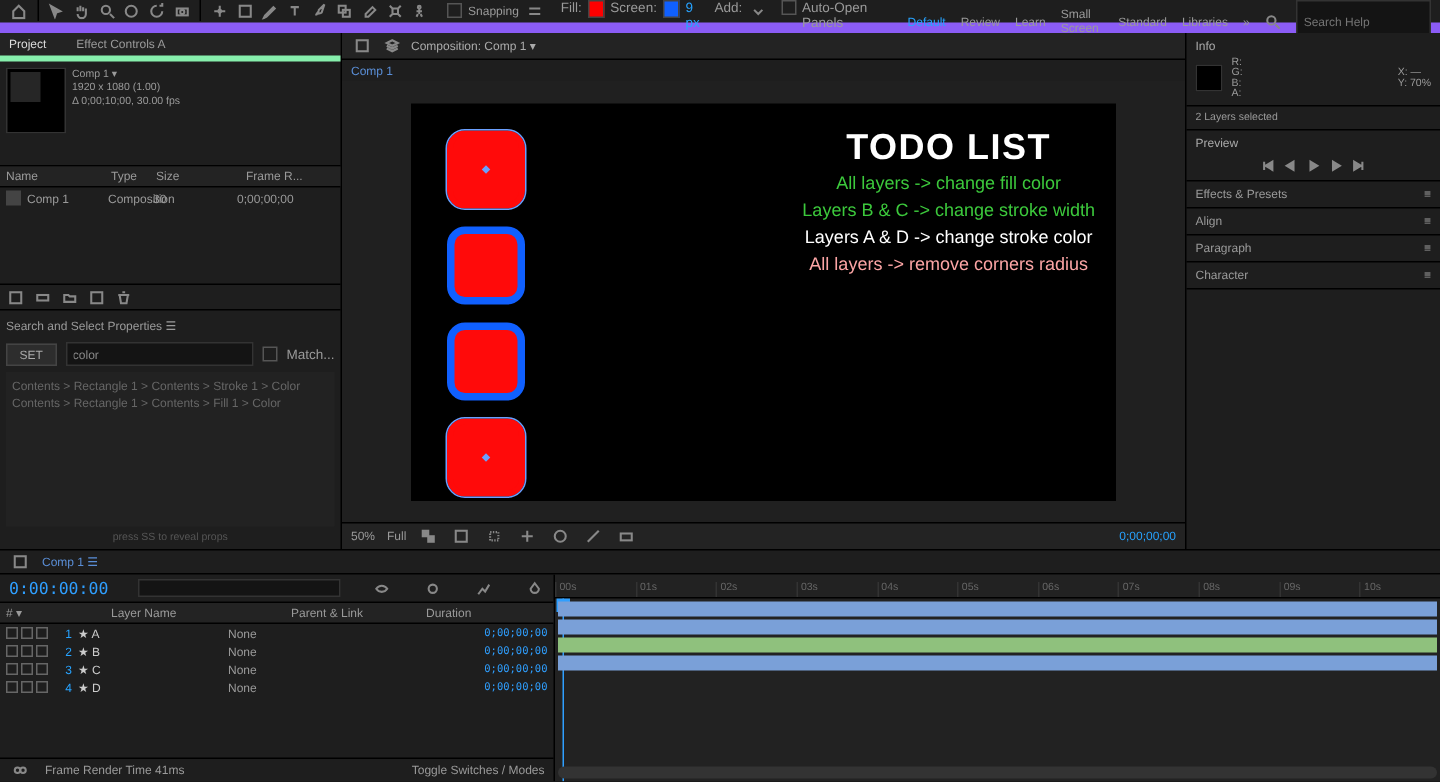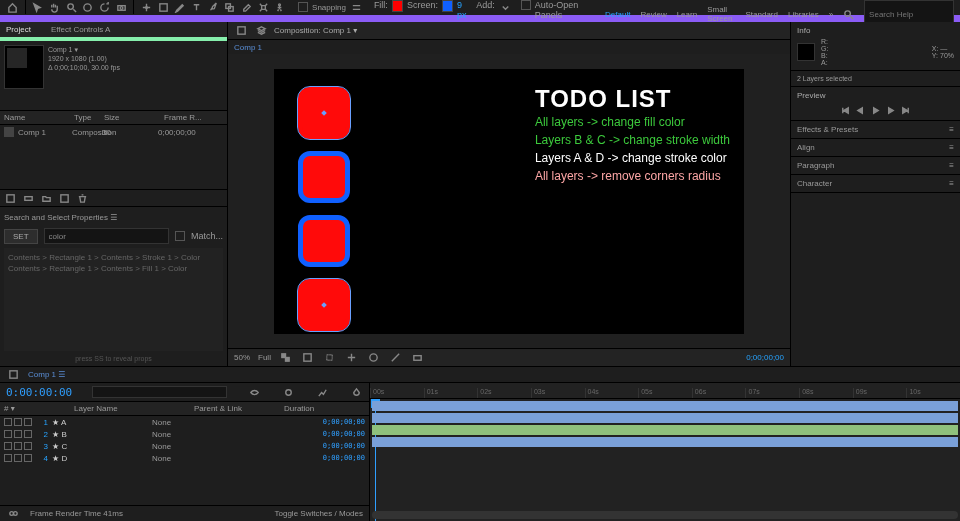--- a/index.html
+++ b/index.html
@@ -46,21 +46,21 @@
 .hint{font-size:7px;text-align:center;color:#555}
 .center-col{flex:1;background:#1e1e1e;display:flex;flex-direction:column}
 .comp-tabs{height:18px;background:#232323;display:flex;align-items:center;padding:0 6px;font-size:8px;gap:6px;border-bottom:1px solid #000}
 .comp-tabs .crumb{color:#aaa}
 .comp-sub{height:14px;font-size:8px;color:#5a8ed6;padding:0 6px;display:flex;align-items:center}
 .viewport-wrap{flex:1;display:flex;align-items:center;justify-content:center;background:#202020;padding:14px}
 .viewport{width:470px;height:265px;background:#000;position:relative}
 .shape{position:absolute;width:52px;height:52px;border-radius:12px}
 .shape.sel{outline:1px solid #6aa0ff}
 .handle{position:absolute;width:4px;height:4px;background:#6aa0ff;transform:translate(-50%,-50%) rotate(45deg)}
-.vp-text{position:absolute;right:14px;top:16px;text-align:left}
+.vp-text{position:absolute;right:14px;top:16px;text-align:center}
 .vp-title{color:#fff;font-weight:700;font-size:24px;letter-spacing:1px}
 .vp-line{font-size:12px;line-height:1.5}
 .viewer-bar{height:18px;background:#232323;display:flex;align-items:center;padding:0 6px;gap:8px;font-size:8px;border-top:1px solid #000}
 .right-col{width:170px;background:#1e1e1e;border-left:1px solid #000;display:flex;flex-direction:column;font-size:8px}
 .r-panel{border-bottom:1px solid #000;padding:4px 6px}
 .r-panel .title{color:#aaa;margin-bottom:3px}
 .r-collapsed{display:flex;justify-content:space-between;align-items:flex-start;padding:4px 6px;border-bottom:1px solid #000;cursor:pointer}
 .info-grid{display:flex;gap:6px;align-items:center}
 .info-sw{width:18px;height:18px;background:#000;border:1px solid #333}
 .transport{display:flex;gap:3px;justify-content:center;margin-top:4px}

